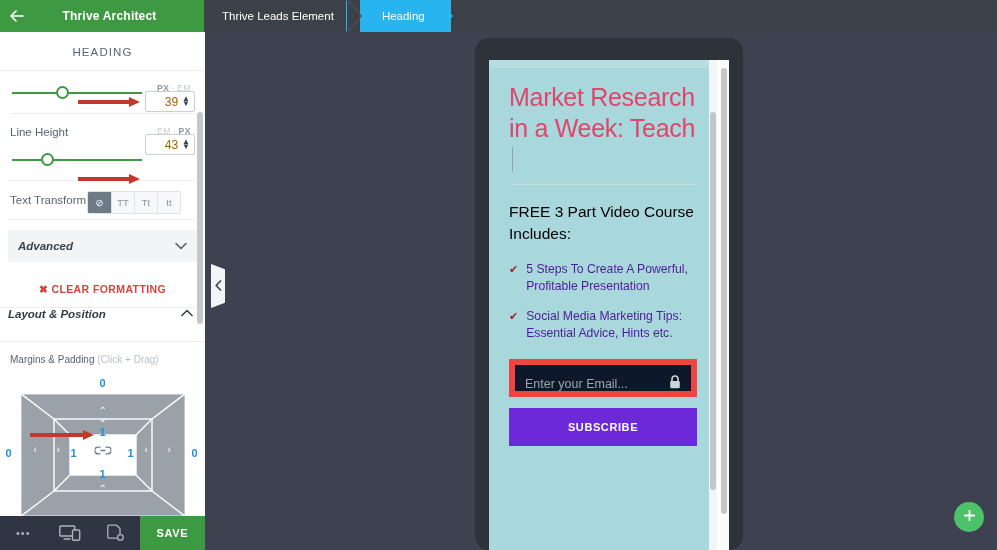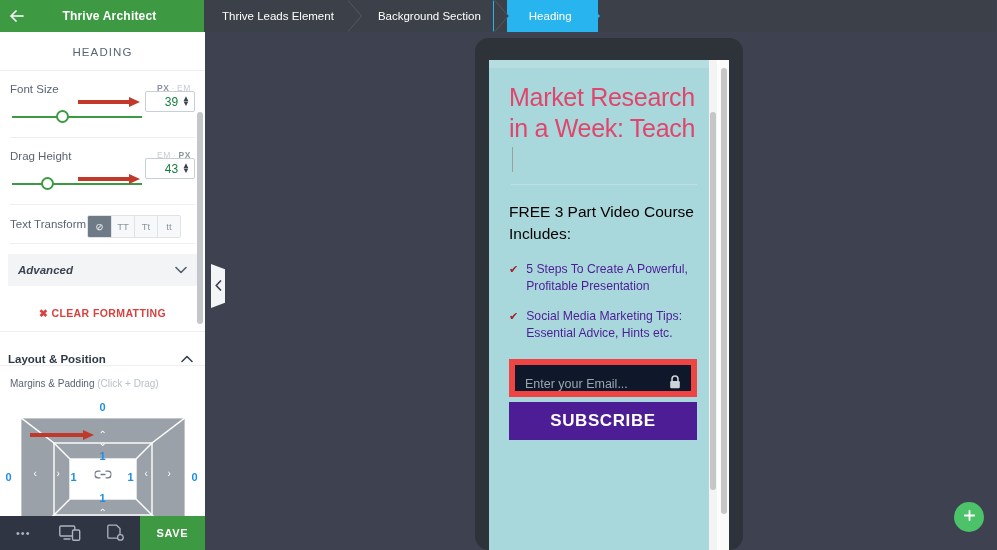--- a/index.html
+++ b/index.html
@@ -91,21 +91,21 @@
 
   .num-box {
     position: absolute; right: 10px; top: 20px;
     width: 50px; height: 21px;
     border: 1px solid #c9cfd6; background: #fff;
     border-radius: 2px;
     display: flex; align-items: center; justify-content: flex-end;
     padding-right: 4px;
   }
   .num-box .val {
-    color: #15803d; font-size: 12px; margin-right: 4px;
+    color: #a16207; font-size: 12px; margin-right: 4px;
   }
   .spin { display: flex; flex-direction: column; line-height: .62; }
   .spin span { font-size: 8px; color: #3a4350; }
 
   .divider { height: 1px; background: #eceef0; margin: 0 10px; }
 
   .tt-row {
     display: flex; align-items: center;
     padding: 13px 10px; position: relative;
   }
@@ -137,23 +137,24 @@
   .clear-fmt {
     text-align: center; padding: 13px 0 12px 0;
     color: #d9413f; font-size: 10.5px; font-weight: bold;
     letter-spacing: .4px;
     border-bottom: 1px solid #eceef0;
     margin-top: 8px;
   }
 
   .lp-bar {
     height: 34px;
-    display: flex; align-items: flex-end; justify-content: space-between;
+    display: flex; align-items: flex-start; justify-content: space-between;
     padding: 0 12px 0 8px;
     border-bottom: 1px solid #eceef0;
+    font-style: italic;
   }
   .lp-bar .t { font-size: 11.5px; color: #2f3a46; font-weight: bold; }
 
   .mp-label { padding: 12px 10px 4px 10px; font-size: 10px; color: #5a6472; }
   .mp-label .hint { color: #b9c0c7; }
 
   
   .boxmodel {
     position: relative;
     width: 166px; height: 140px;
@@ -311,24 +312,24 @@
     border: 6px solid #ef4444;
     display: flex; align-items: flex-end;
     padding: 0 10px;
   }
   .email-ph { color: #9aa5ad; font-size: 12.5px; }
   .lock {
     position: absolute; right: 10px; top: 10px;
     color: #ccd4d8; font-size: 14px;
   }
   .subscribe {
-    margin-top: 5px; height: 38px;
-    background: #4c1d95; color: #fff;
+    margin-top: 11px; height: 38px;
+    background: #6d28d9; color: #fff;
     display: flex; align-items: center; justify-content: center;
-    font-size: 17px; font-weight: bold; letter-spacing: .6px;
+    font-size: 11px; font-weight: bold; letter-spacing: .6px;
   }
 
   .sbar {
     position: absolute; background: #f4f4f4;
   }
   .sbar .thumb {
     position: absolute; left: 1px; width: 6px;
     background: #c6c6c6; border-radius: 3px;
   }
   .sbar-inner { right: 12px; top: 0; width: 8px; height: 490px; }
@@ -359,21 +360,20 @@
         </svg>
       </div>
       <div class="sb-title">Thrive Architect</div>
     </div>
 
     <div class="sb-scroll">
 
       <div class="sb-elem-title">HEADING</div>
 
       <div class="ctrl-row">
-        <div class="ctrl-label">Font Size</div>
         <div class="unit-toggle">
           <span class="u on">PX</span><span class="sep">·</span><span class="u">EM</span>
         </div>
         <div class="slider-line">
           <div class="track"></div>
           <div class="knob fs"></div>
         </div>
         <div class="num-box">
           <span class="val">39</span>
           <span class="spin">
@@ -383,21 +383,21 @@
         </div>
         <div class="ann-arrow ann-fs">
           <div class="shaft"></div>
             <div class="head"></div>
         </div>
       </div>
 
       <div class="divider"></div>
 
       <div class="ctrl-row">
-        <div class="ctrl-label">Drag Height</div>
+        <div class="ctrl-label">Line Height</div>
         <div class="unit-toggle">
           <span class="u">EM</span><span class="sep">·</span><span class="u on">PX</span>
         </div>
         <div class="slider-line">
           <div class="track"></div>
           <div class="knob lh"></div>
         </div>
         <div class="num-box">
           <span class="val">43</span>
           <span class="spin">
@@ -534,23 +534,20 @@
         </svg>
       </div>
       <div class="ft-save">SAVE</div>
     </div>
   </div>
 
   <div id="topbar">
     <div class="crumb">
       <span>Thrive Leads Element</span>
     </div>
-    <div class="crumb">
-      <span>Background Section</span>
-    </div>
     <div class="crumb active">
       <span class="pre"></span>
       <span>Heading</span>
     </div>
   </div>
 
   <div id="canvas">
 
     <div class="collapse-handle">
       <span>

